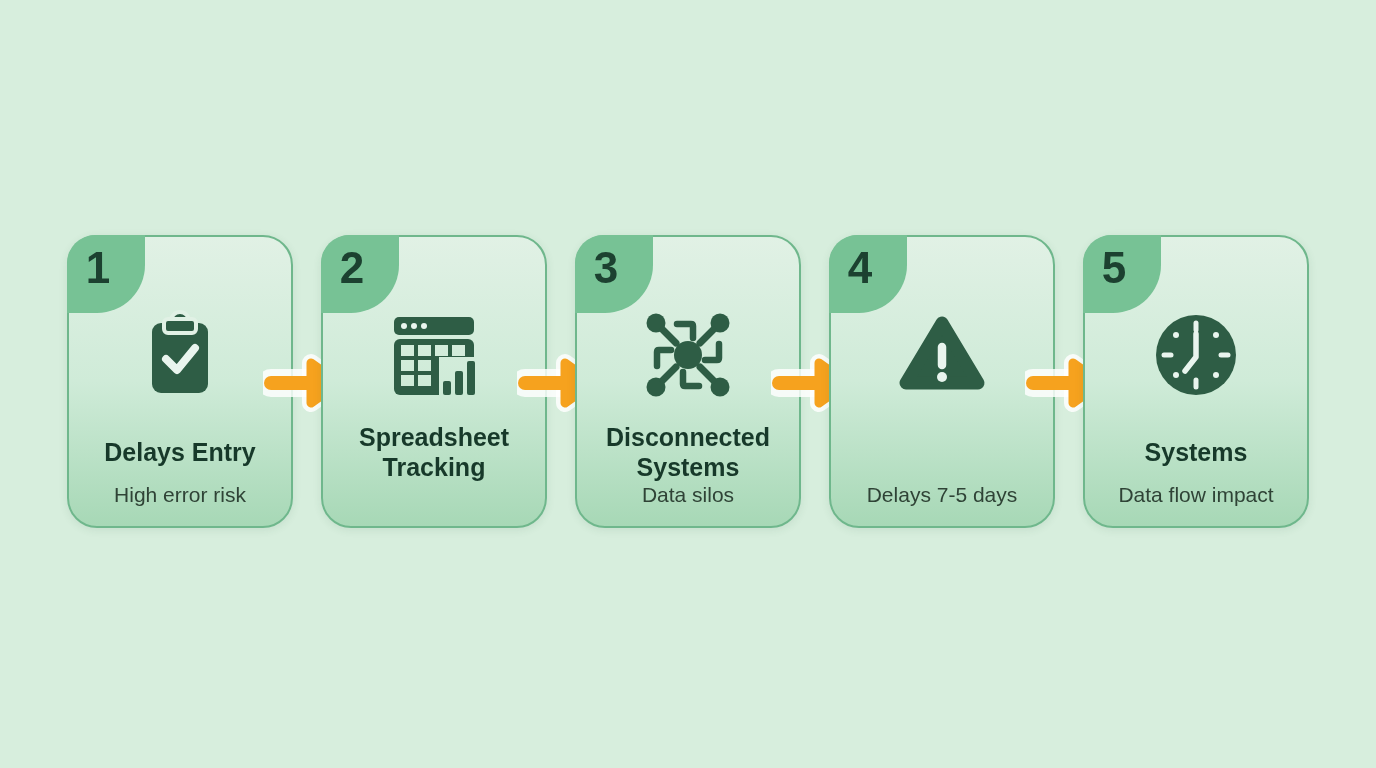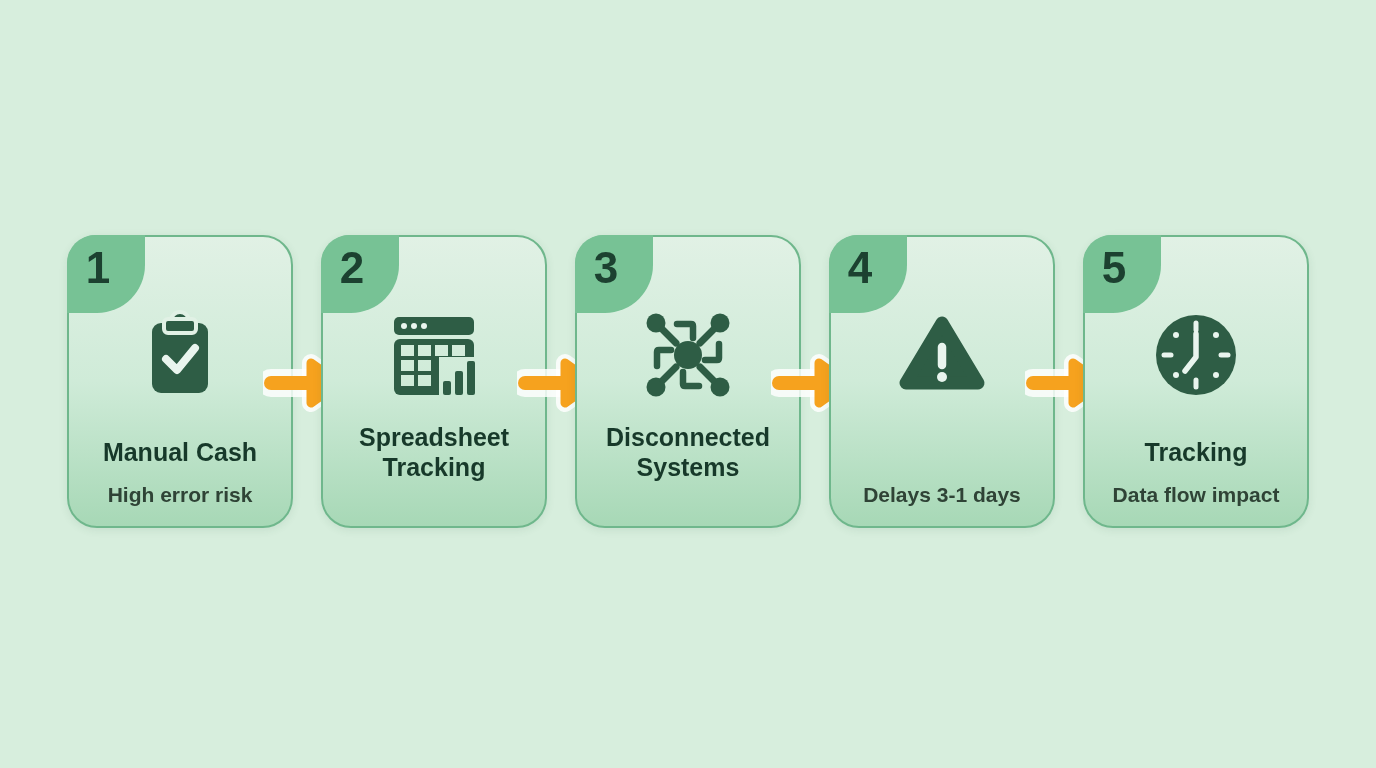--- a/index.html
+++ b/index.html
@@ -73,21 +73,20 @@
     line-height:30px;
     color:var(--title-text);
   }
   .subtitle{
     position:absolute;
     top:246px;left:0;
     width:100%;
     text-align:center;
     font-size:21px;
     color:var(--subtitle-text);
-    font-weight:bold;
   }
   .arrow{
     position:absolute;
     top:353px;
     width:88px;height:60px;
   }
   .a0{left:263px}.a1{left:517px}.a2{left:771px}.a3{left:1025px}
   
   .ic-dark{fill:var(--icon-green);}
   .ic-dark-st{stroke:var(--icon-green);fill:none;}
@@ -110,21 +109,21 @@
       <span>1</span>
     </div>
     <div class="icon-wrap">
       <svg width="96" height="96" viewBox="0 0 96 96">
         <rect class="ic-dark" x="20" y="16" width="56" height="70" rx="9"></rect>
         <circle class="ic-clip" cx="48" cy="14" r="9" stroke-width="4"></circle>
         <rect class="ic-clip" x="32" y="12" width="32" height="14" rx="4" stroke-width="4"></rect>
         <path class="ic-light-st" d="M34 52 L45 63 L63 41" stroke-width="8" stroke-linecap="round" stroke-linejoin="round"></path>
       </svg>
     </div>
-    <div class="title">Manual Cash</div>
+    <div class="title">Delays Entry</div>
     <div class="subtitle">High error risk</div>
   </div>
 
   <div class="arrow a0">
     <svg width="88" height="60" viewBox="0 0 88 60">
       <path class="ar-halo-st" d="M8 30 H46" stroke-width="28" stroke-linecap="round"></path>
       <path class="ar-halo-fs" d="M48 10 L76 30 L48 50 Z" stroke-width="18" stroke-linejoin="round"></path>
       <path class="ar-main-st" d="M8 30 H50" stroke-width="14" stroke-linecap="round"></path>
       <path class="ar-main-fs" d="M48 10 L76 30 L48 50 Z" stroke-width="9" stroke-linejoin="round"></path>
     </svg>
@@ -187,20 +186,21 @@
         <path class="ic-dark-st" d="M23 73 L36 60" stroke-width="7" stroke-linecap="round"></path>
         <path class="ic-dark-st" d="M73 73 L60 60" stroke-width="7" stroke-linecap="round"></path>
         <circle class="ic-dark" cx="48" cy="48" r="14"></circle>
         <path class="ic-dark-st" d="M37 17 H51 Q53 17 53 19 V31" stroke-width="6.5" stroke-linecap="round"></path>
         <path class="ic-dark-st" d="M37 17 H51 Q53 17 53 19 V31" stroke-width="6.5" stroke-linecap="round" transform="rotate(90 48 48)"></path>
         <path class="ic-dark-st" d="M37 17 H51 Q53 17 53 19 V31" stroke-width="6.5" stroke-linecap="round" transform="rotate(180 48 48)"></path>
         <path class="ic-dark-st" d="M37 17 H51 Q53 17 53 19 V31" stroke-width="6.5" stroke-linecap="round" transform="rotate(270 48 48)"></path>
       </svg>
     </div>
     <div class="title">Disconnected Systems</div>
+    <div class="subtitle">Data silos</div>
   </div>
 
   <div class="arrow a2">
     <svg width="88" height="60" viewBox="0 0 88 60">
       <path class="ar-halo-st" d="M8 30 H46" stroke-width="28" stroke-linecap="round"></path>
       <path class="ar-halo-fs" d="M48 10 L76 30 L48 50 Z" stroke-width="18" stroke-linejoin="round"></path>
       <path class="ar-main-st" d="M8 30 H50" stroke-width="14" stroke-linecap="round"></path>
       <path class="ar-main-fs" d="M48 10 L76 30 L48 50 Z" stroke-width="9" stroke-linejoin="round"></path>
     </svg>
   </div>
@@ -209,21 +209,21 @@
     <div class="badge">
       <span>4</span>
     </div>
     <div class="icon-wrap">
       <svg width="96" height="96" viewBox="0 0 96 96">
         <path class="ic-dark-fs" d="M48 16 L84 76 H12 Z" stroke-width="13" stroke-linejoin="round"></path>
         <path class="ic-light-st" d="M48 40 V58" stroke-width="8.5" stroke-linecap="round"></path>
         <circle class="ic-light" cx="48" cy="70" r="5"></circle>
       </svg>
     </div>
-    <div class="subtitle">Delays 3-1 days</div>
+    <div class="subtitle">Delays 7-5 days</div>
   </div>
 
   <div class="arrow a3">
     <svg width="88" height="60" viewBox="0 0 88 60">
       <path class="ar-halo-st" d="M8 30 H46" stroke-width="28" stroke-linecap="round"></path>
       <path class="ar-halo-fs" d="M48 10 L76 30 L48 50 Z" stroke-width="18" stroke-linejoin="round"></path>
       <path class="ar-main-st" d="M8 30 H50" stroke-width="14" stroke-linecap="round"></path>
       <path class="ar-main-fs" d="M48 10 L76 30 L48 50 Z" stroke-width="9" stroke-linejoin="round"></path>
     </svg>
   </div>
@@ -239,17 +239,17 @@
         <path class="ic-light-st" d="M48 73 V80" stroke-width="5" stroke-linecap="round"></path>
         <path class="ic-light-st" d="M16 48 H23" stroke-width="5" stroke-linecap="round"></path>
         <path class="ic-light-st" d="M73 48 H80" stroke-width="5" stroke-linecap="round"></path>
         <circle class="ic-light" cx="68" cy="28" r="3"></circle>
         <circle class="ic-light" cx="68" cy="68" r="3"></circle>
         <circle class="ic-light" cx="28" cy="68" r="3"></circle>
         <circle class="ic-light" cx="28" cy="28" r="3"></circle>
         <path class="ic-light-st" d="M48 27 L48 50 L37 64" stroke-width="5.5" stroke-linecap="round" stroke-linejoin="round"></path>
       </svg>
     </div>
-    <div class="title">Tracking</div>
+    <div class="title">Systems</div>
     <div class="subtitle">Data flow impact</div>
   </div>
 
 </div>
 
 </body></html>

